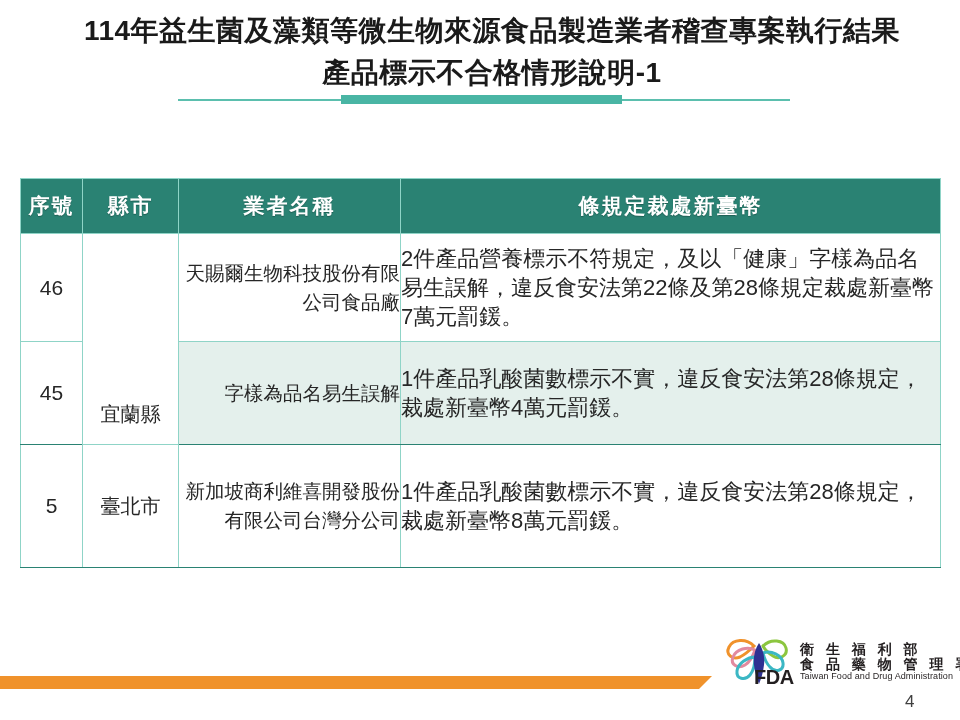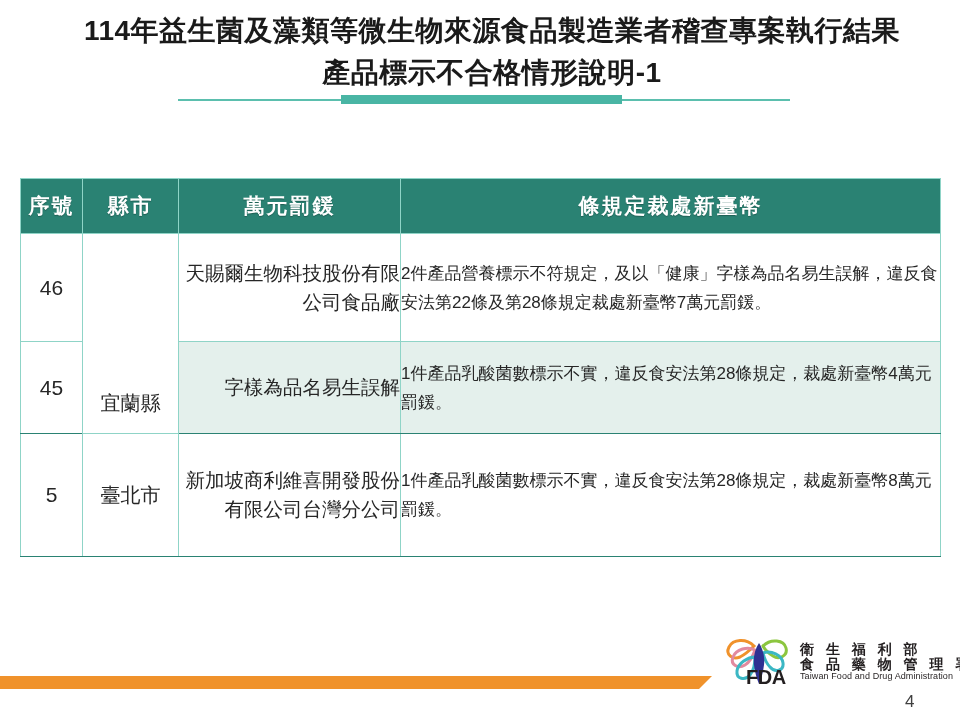--- a/index.html
+++ b/index.html
@@ -105,33 +105,33 @@
   }
   .cell-name {
     text-align: right;
     font-size: 19.5px;
     line-height: 29px;
     color: #262626;
     padding: 4px 8px;
   }
   .cell-viol {
     text-align: left;
-    font-size: 17px;
+    font-size: 22px;
     line-height: 29px;
     color: #262626;
     padding: 6px 8px 6px 10px;
   }
 
   .row-white .cell-name,
   .row-white .cell-viol { background: #ffffff; }
   .row-mint  .cell-name,
   .row-mint  .cell-viol { background: #e4f0ec; }
 
   .row-1 { height: 108px; }
-  .row-2 { height: 92px; }
+  .row-2 { height: 103px; }
   .row-3 { height: 123px; }
 
   .row-divider-strong td { border-bottom-color: #2a8273; }
 
   
   .footer-bar {
     position: absolute;
     left: 0;
     top: 676px;
     width: 712px;
@@ -168,21 +168,21 @@
   }
   .fda-en {
     font-size: 9px;
     color: #231f20;
     letter-spacing: 0.1px;
     white-space: nowrap;
     margin-top: 1px;
   }
   .fda-abbr {
     position: absolute;
-    left: 22px;
+    left: 30px;
     bottom: -2px;
     font-size: 20px;
     font-weight: bold;
     color: #231f20;
     letter-spacing: -0.5px;
   }
 
   .page-number {
     position: absolute;
     left: 905px;
@@ -205,21 +205,21 @@
   <colgroup>
     <col class="col-seq">
       <col class="col-city">
       <col class="col-name">
       <col class="col-viol">
   </colgroup>
   <thead>
     <tr>
       <th>序號</th>
       <th>縣市</th>
-      <th>萬元罰鍰</th>
+      <th>業者名稱</th>
       <th>條規定裁處新臺幣</th>
     </tr>
   </thead>
   <tbody>
     <tr class="row-1 row-white">
       <td class="cell-seq">46</td>
       <td class="cell-city merged" rowspan="2">宜蘭縣</td>
       <td class="cell-name">天賜爾生物科技股份有限公司食品廠</td>
       <td class="cell-viol">2件產品營養標示不符規定，及以「健康」字樣為品名易生誤解，違反食安法第22條及第28條規定裁處新臺幣7萬元罰鍰。</td>
     </tr>

